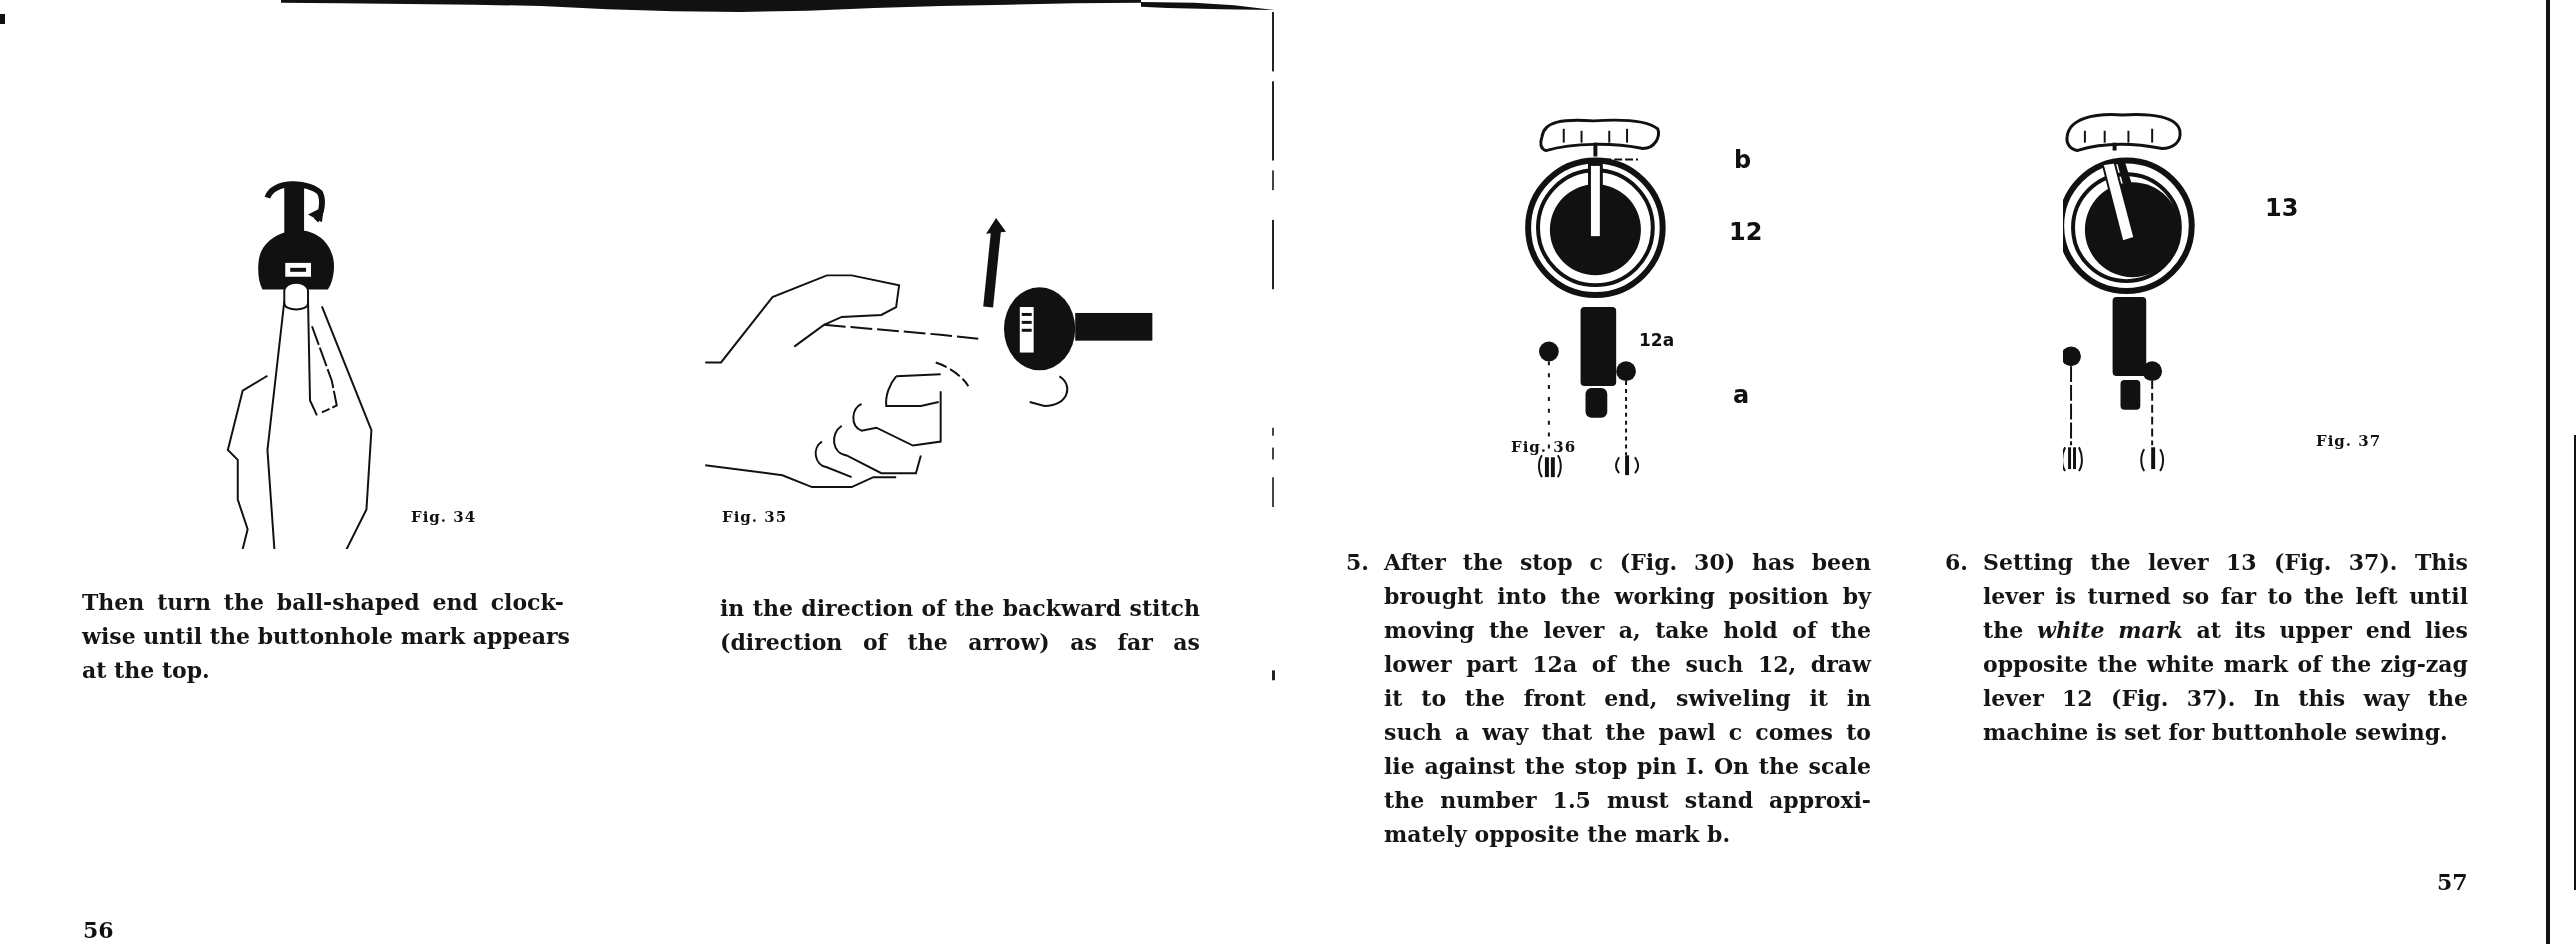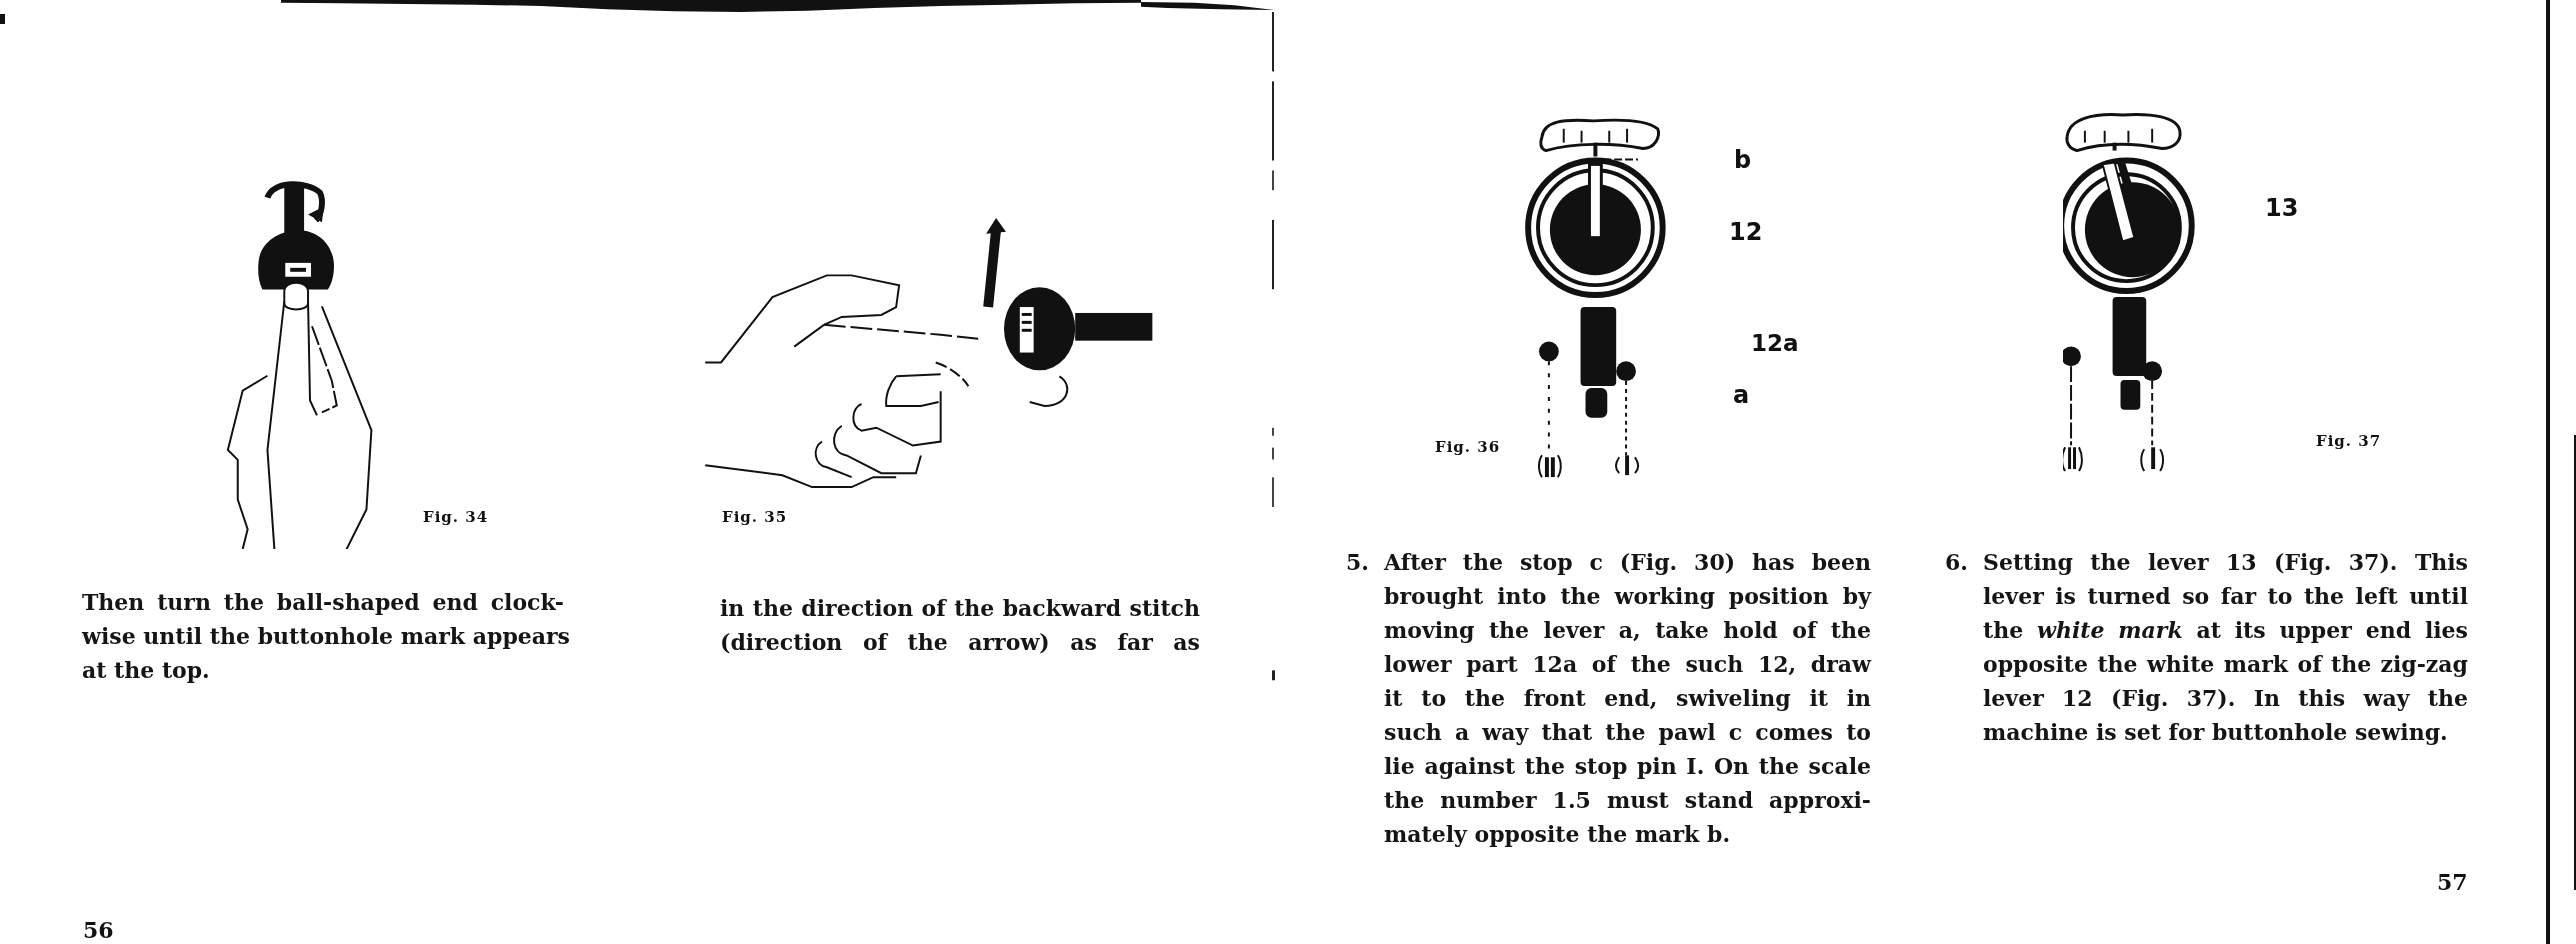--- a/index.html
+++ b/index.html
@@ -84,21 +84,21 @@
     <rect x="78" y="116" width="16" height="4" fill="#111"></rect>
 
     <path d="M72 140 C72 128 96 128 96 140 L96 152 C96 160 72 160 72 152 Z" fill="#fff" stroke="#111" stroke-width="2"></path>
 
     <path d="M72 150 L55 300 L62 400" fill="none" stroke="#111" stroke-width="2"></path>
     <path d="M96 150 L98 250 L105 265" fill="none" stroke="#111" stroke-width="2"></path>
     <path d="M110 155 L160 280 L155 360 L130 410" fill="none" stroke="#111" stroke-width="2"></path>
     <path d="M55 225 L30 240 L15 300 L25 310 L25 350 L35 380 L30 400" fill="none" stroke="#111" stroke-width="2"></path>
     <path d="M100 175 L120 230 L125 255 L110 262" fill="none" stroke="#111" stroke-width="2" stroke-dasharray="20 3"></path>
   </svg>
-  <div class="fig-caption" style="left:411px;top:508px;margin-left:12px;">Fig. 34</div>
+  <div class="fig-caption" style="left:411px;top:508px;">Fig. 34</div>
 
   <svg class="fig" style="left:703px;top:218px;" width="505" height="277" viewBox="0 0 510 280">
 
     <path d="M288 90 L296 12" stroke="#111" stroke-width="10" fill="none"></path>
     <path d="M286 16 L296 0 L306 14 Z" fill="#111"></path>
 
     <ellipse cx="340" cy="112" rx="36" ry="42" fill="#111"></ellipse>
     <rect x="320" y="90" width="14" height="46" fill="#fff"></rect>
     <rect x="322" y="96" width="10" height="3" fill="#111"></rect>
     <rect x="322" y="104" width="10" height="3" fill="#111"></rect>
@@ -157,23 +157,23 @@
     <path d="M18 350 C14 356 14 366 18 372" fill="none" stroke="#111" stroke-width="2"></path>
     <rect x="21" y="352" width="4" height="20" fill="#111"></rect>
     <rect x="27" y="352" width="4" height="20" fill="#111"></rect>
     <path d="M34 350 C38 356 38 366 34 372" fill="none" stroke="#111" stroke-width="2"></path>
     <path d="M96 352 C92 358 92 364 96 368" fill="none" stroke="#111" stroke-width="2"></path>
     <rect x="102" y="350" width="4" height="20" fill="#111"></rect>
     <path d="M112 352 C116 358 116 364 112 368" fill="none" stroke="#111" stroke-width="2"></path>
   </svg>
   <div class="label" style="left:1734px;top:146px;">b</div>
   <div class="label" style="left:1729px;top:218px;">12</div>
-  <div class="label" style="left:1751px;top:330px;font-size:23px;">12a</div>
+  <div class="label" style="left:1639px;top:330px;font-size:17px;">12a</div>
   <div class="label" style="left:1733px;top:381px;">a</div>
-  <div class="fig-caption" style="left:1435px;top:438px;">Fig. 36</div>
+  <div class="fig-caption" style="left:1511px;top:438px;">Fig. 36</div>
 
   <svg class="fig" style="left:2063px;top:109px;" width="208" height="366" viewBox="0 0 210 370">
 
     <path d="M4 28 C6 10 30 4 60 6 C90 4 115 8 118 22 C120 34 110 40 100 40 C70 34 40 34 14 42 C6 40 3 34 4 28 Z" fill="#fff" stroke="#111" stroke-width="3"></path>
     <rect x="50" y="34" width="4" height="8" fill="#111"></rect>
     <line x1="22" y1="22" x2="22" y2="34" stroke="#111" stroke-width="2"></line>
     <line x1="42" y1="22" x2="42" y2="34" stroke="#111" stroke-width="2"></line>
     <line x1="66" y1="22" x2="66" y2="34" stroke="#111" stroke-width="2"></line>
     <line x1="90" y1="20" x2="90" y2="34" stroke="#111" stroke-width="2"></line>
 

